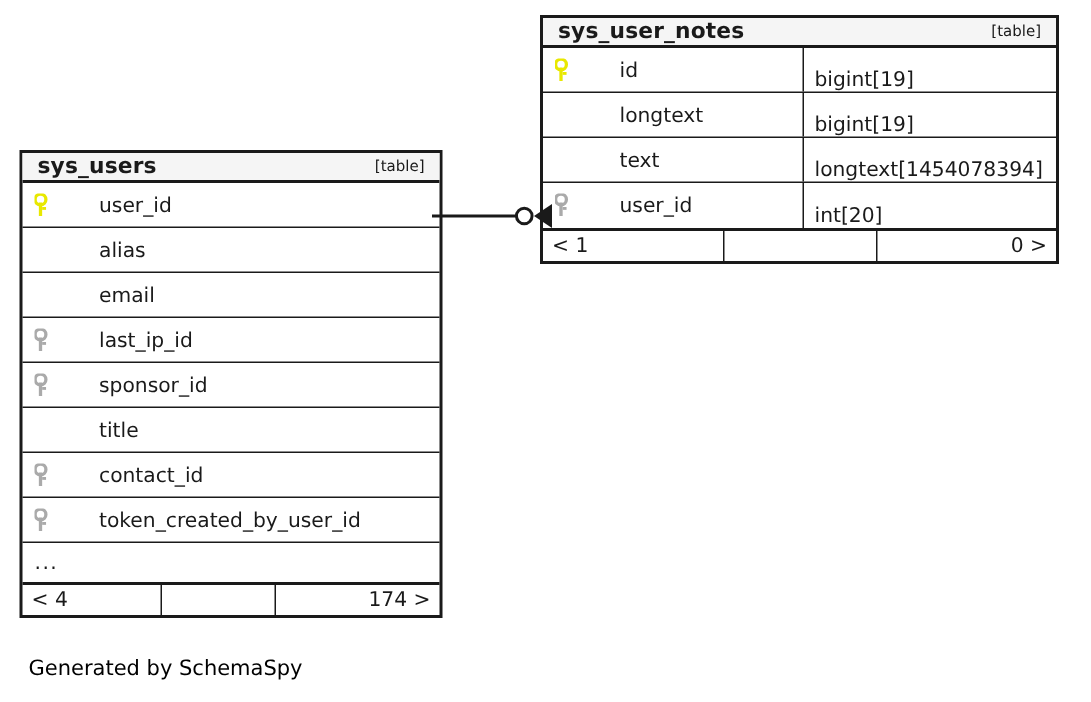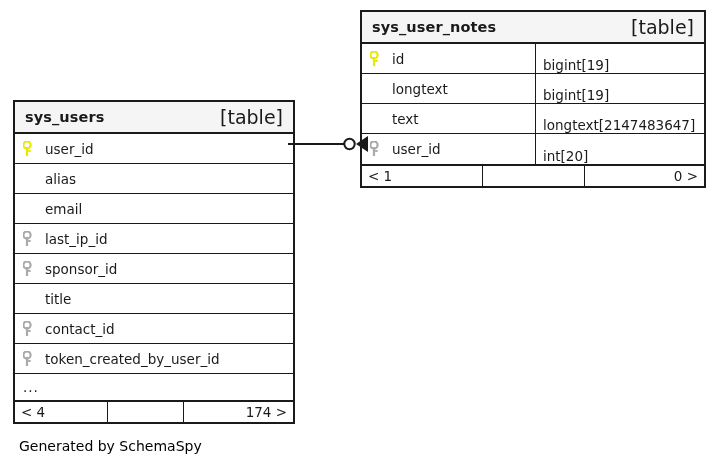--- a/index.html
+++ b/index.html
@@ -30,30 +30,30 @@
   }
 
   .entity-header {
     display: flex;
     align-items: center;
     justify-content: space-between;
     background: #f5f5f5;
     border-bottom: 2px solid #1a1a1a;
     box-sizing: border-box;
     padding: 0 10px;
-    height: 32px;
+    height: 20px;
   }
   .entity-title {
     font-weight: bold;
     font-size: 14.5px;
     letter-spacing: .1px;
     white-space: nowrap;
   }
   .entity-kind {
-    font-size: 19px;
+    font-size: 10px;
     color: #1a1a1a;
     white-space: nowrap;
   }
 
   .rows {
     display: block;
   }
 
   .row {
     display: flex;
@@ -66,20 +66,21 @@
     border-bottom: none;
   }
 
   .cell-name {
     display: flex;
     align-items: center;
     box-sizing: border-box;
     padding-left: 8px;
     flex: 1 1 auto;
     min-width: 0;
+    gap: 21px;
   }
   .cell-type {
     display: flex;
     align-items: flex-end;
     box-sizing: border-box;
     padding-left: 7px;
     border-left: 1.5px solid #1a1a1a;
     flex: 0 0 auto;
     white-space: nowrap;
   }
@@ -332,21 +333,21 @@
           <span class="col-type-text">bigint[19]</span>
         </div>
       </div>
 
       <div class="row">
         <div class="cell-name">
           <span class="key-slot"></span>
           <span class="col-name-text">text</span>
         </div>
         <div class="cell-type">
-          <span class="col-type-text">longtext[2147483647]</span>
+          <span class="col-type-text">longtext[1454078394]</span>
         </div>
       </div>
 
       <div class="row">
         <div class="cell-name">
           <span class="key-slot">
             <svg width="11" height="16" viewBox="0 0 11 16" aria-hidden="true">
               <circle cx="4" cy="4" r="3.6" fill="none" stroke="#aaaaaa" stroke-width="2.2"></circle>
               <rect x="2.9" y="6" width="2.2" height="9" fill="#aaaaaa"></rect>
               <rect x="5.1" y="9" width="2.6" height="1.9" fill="#aaaaaa"></rect>

